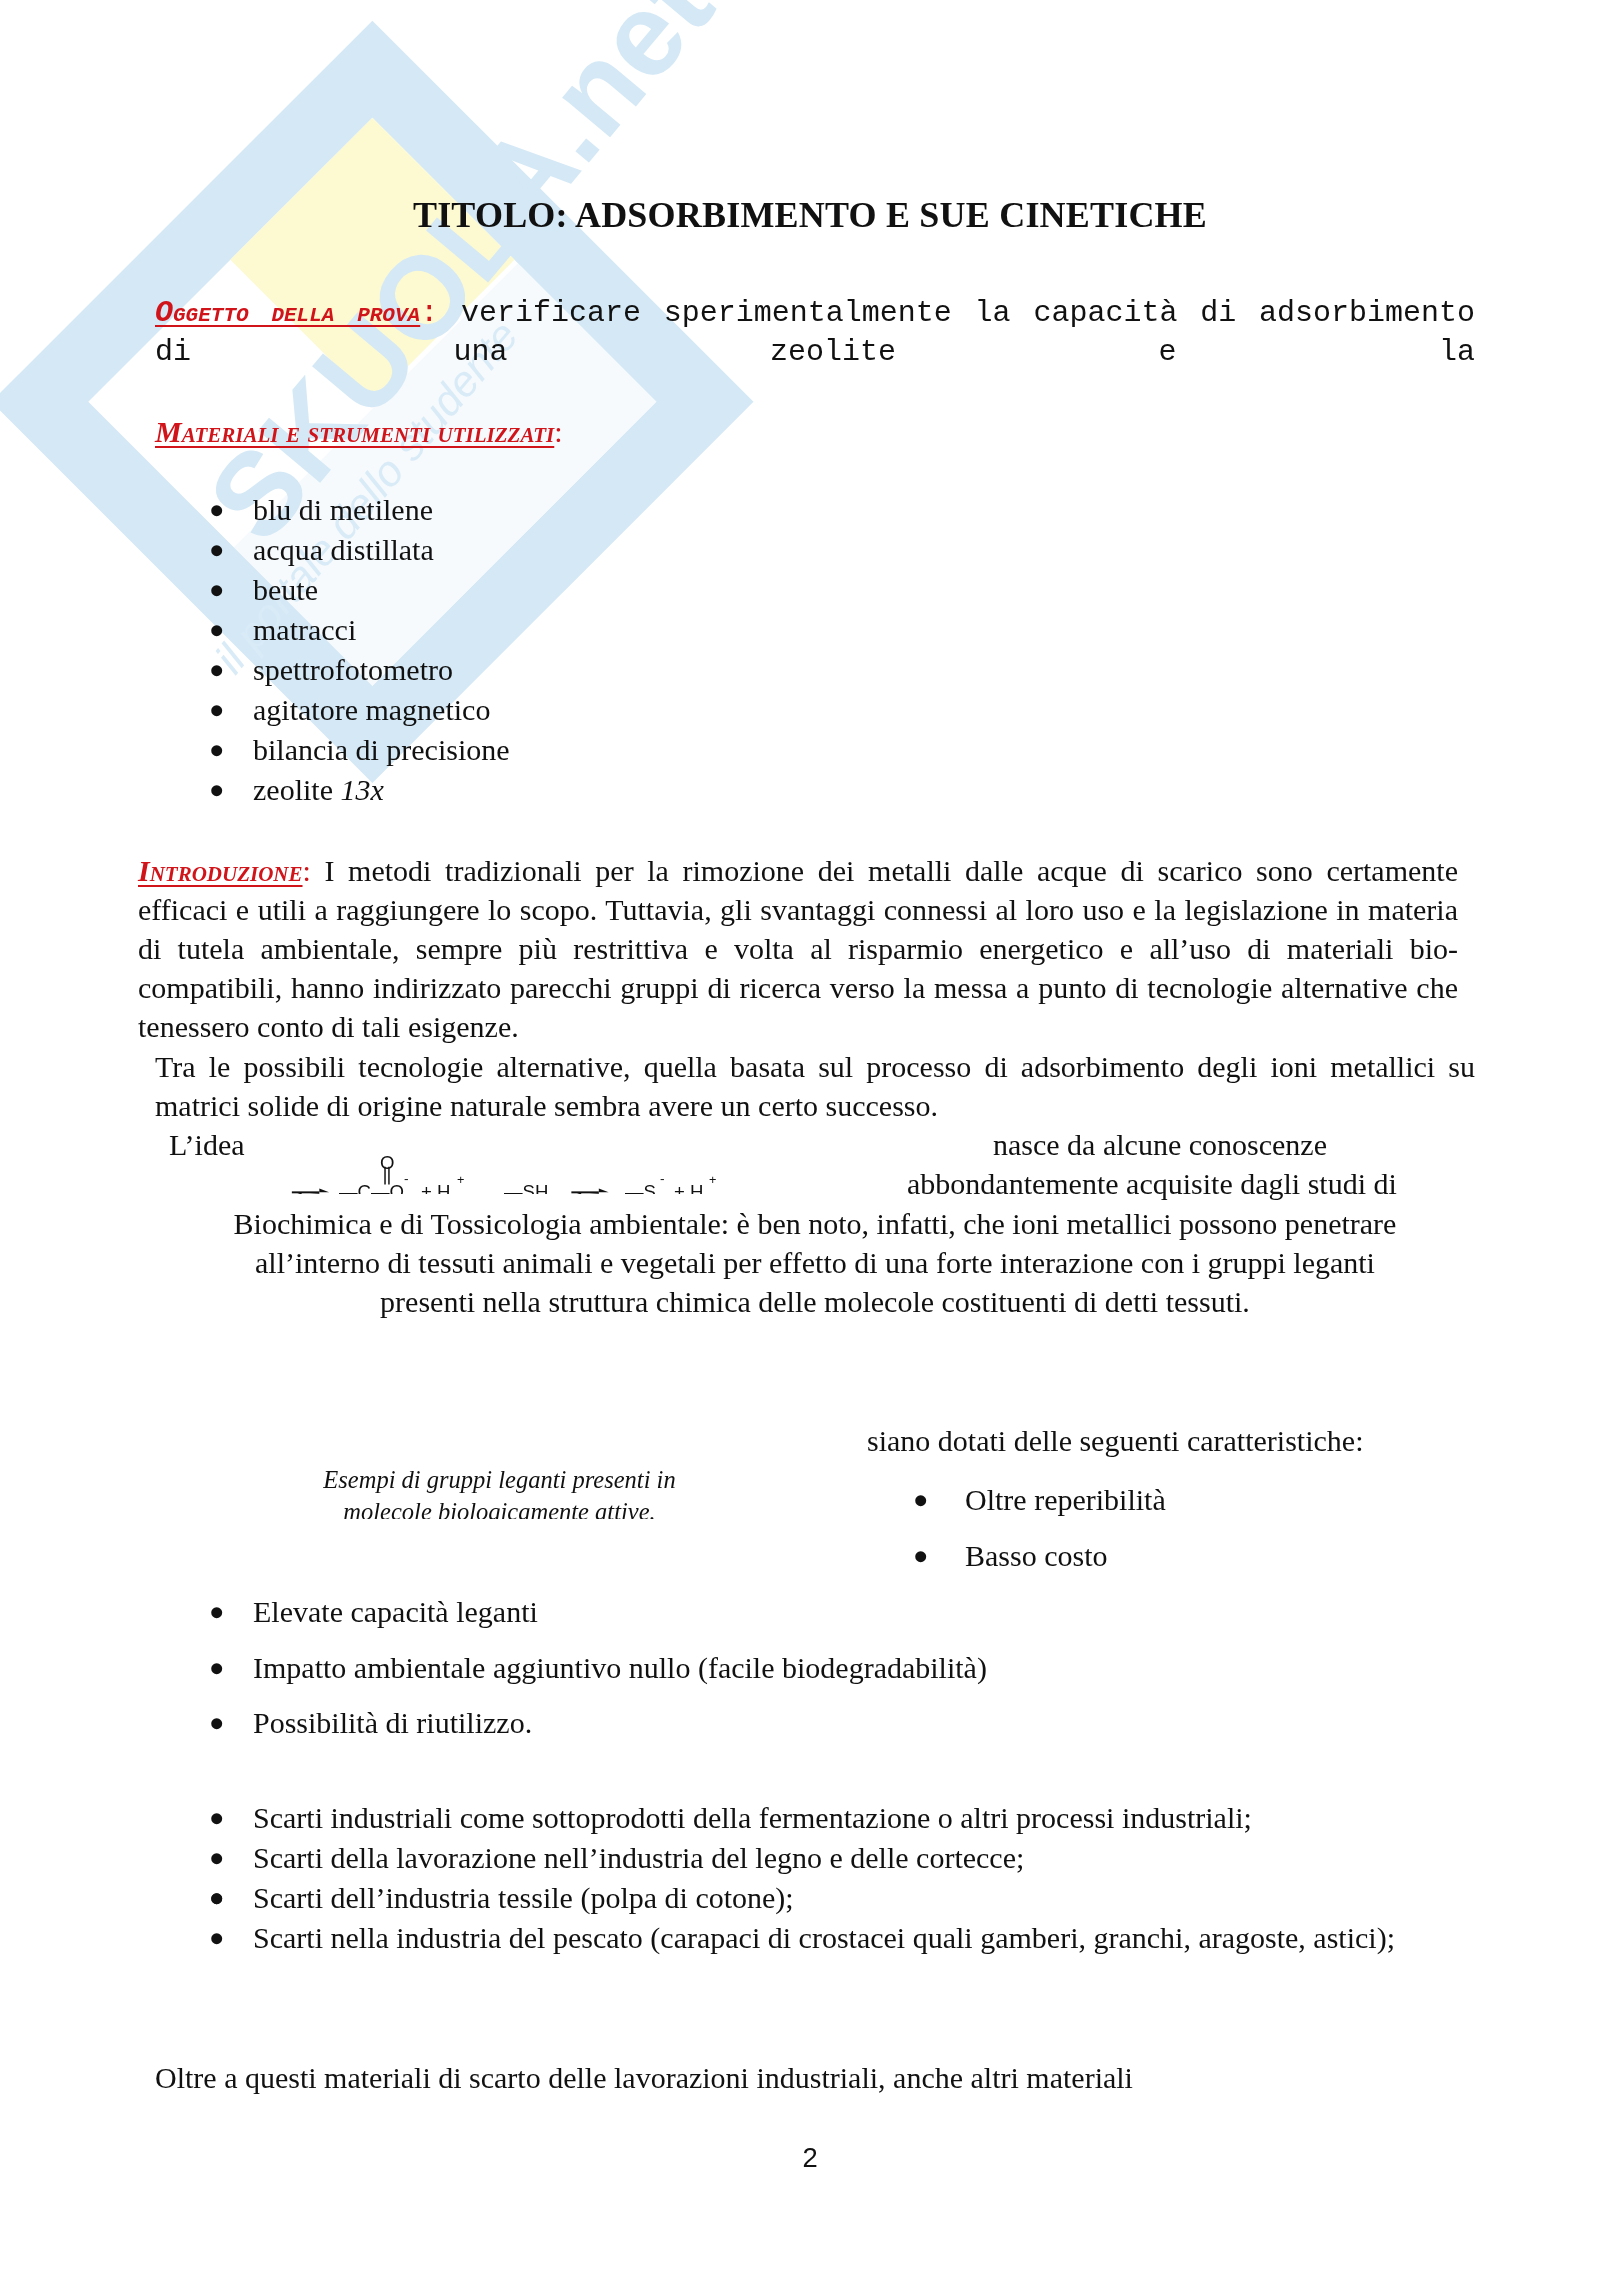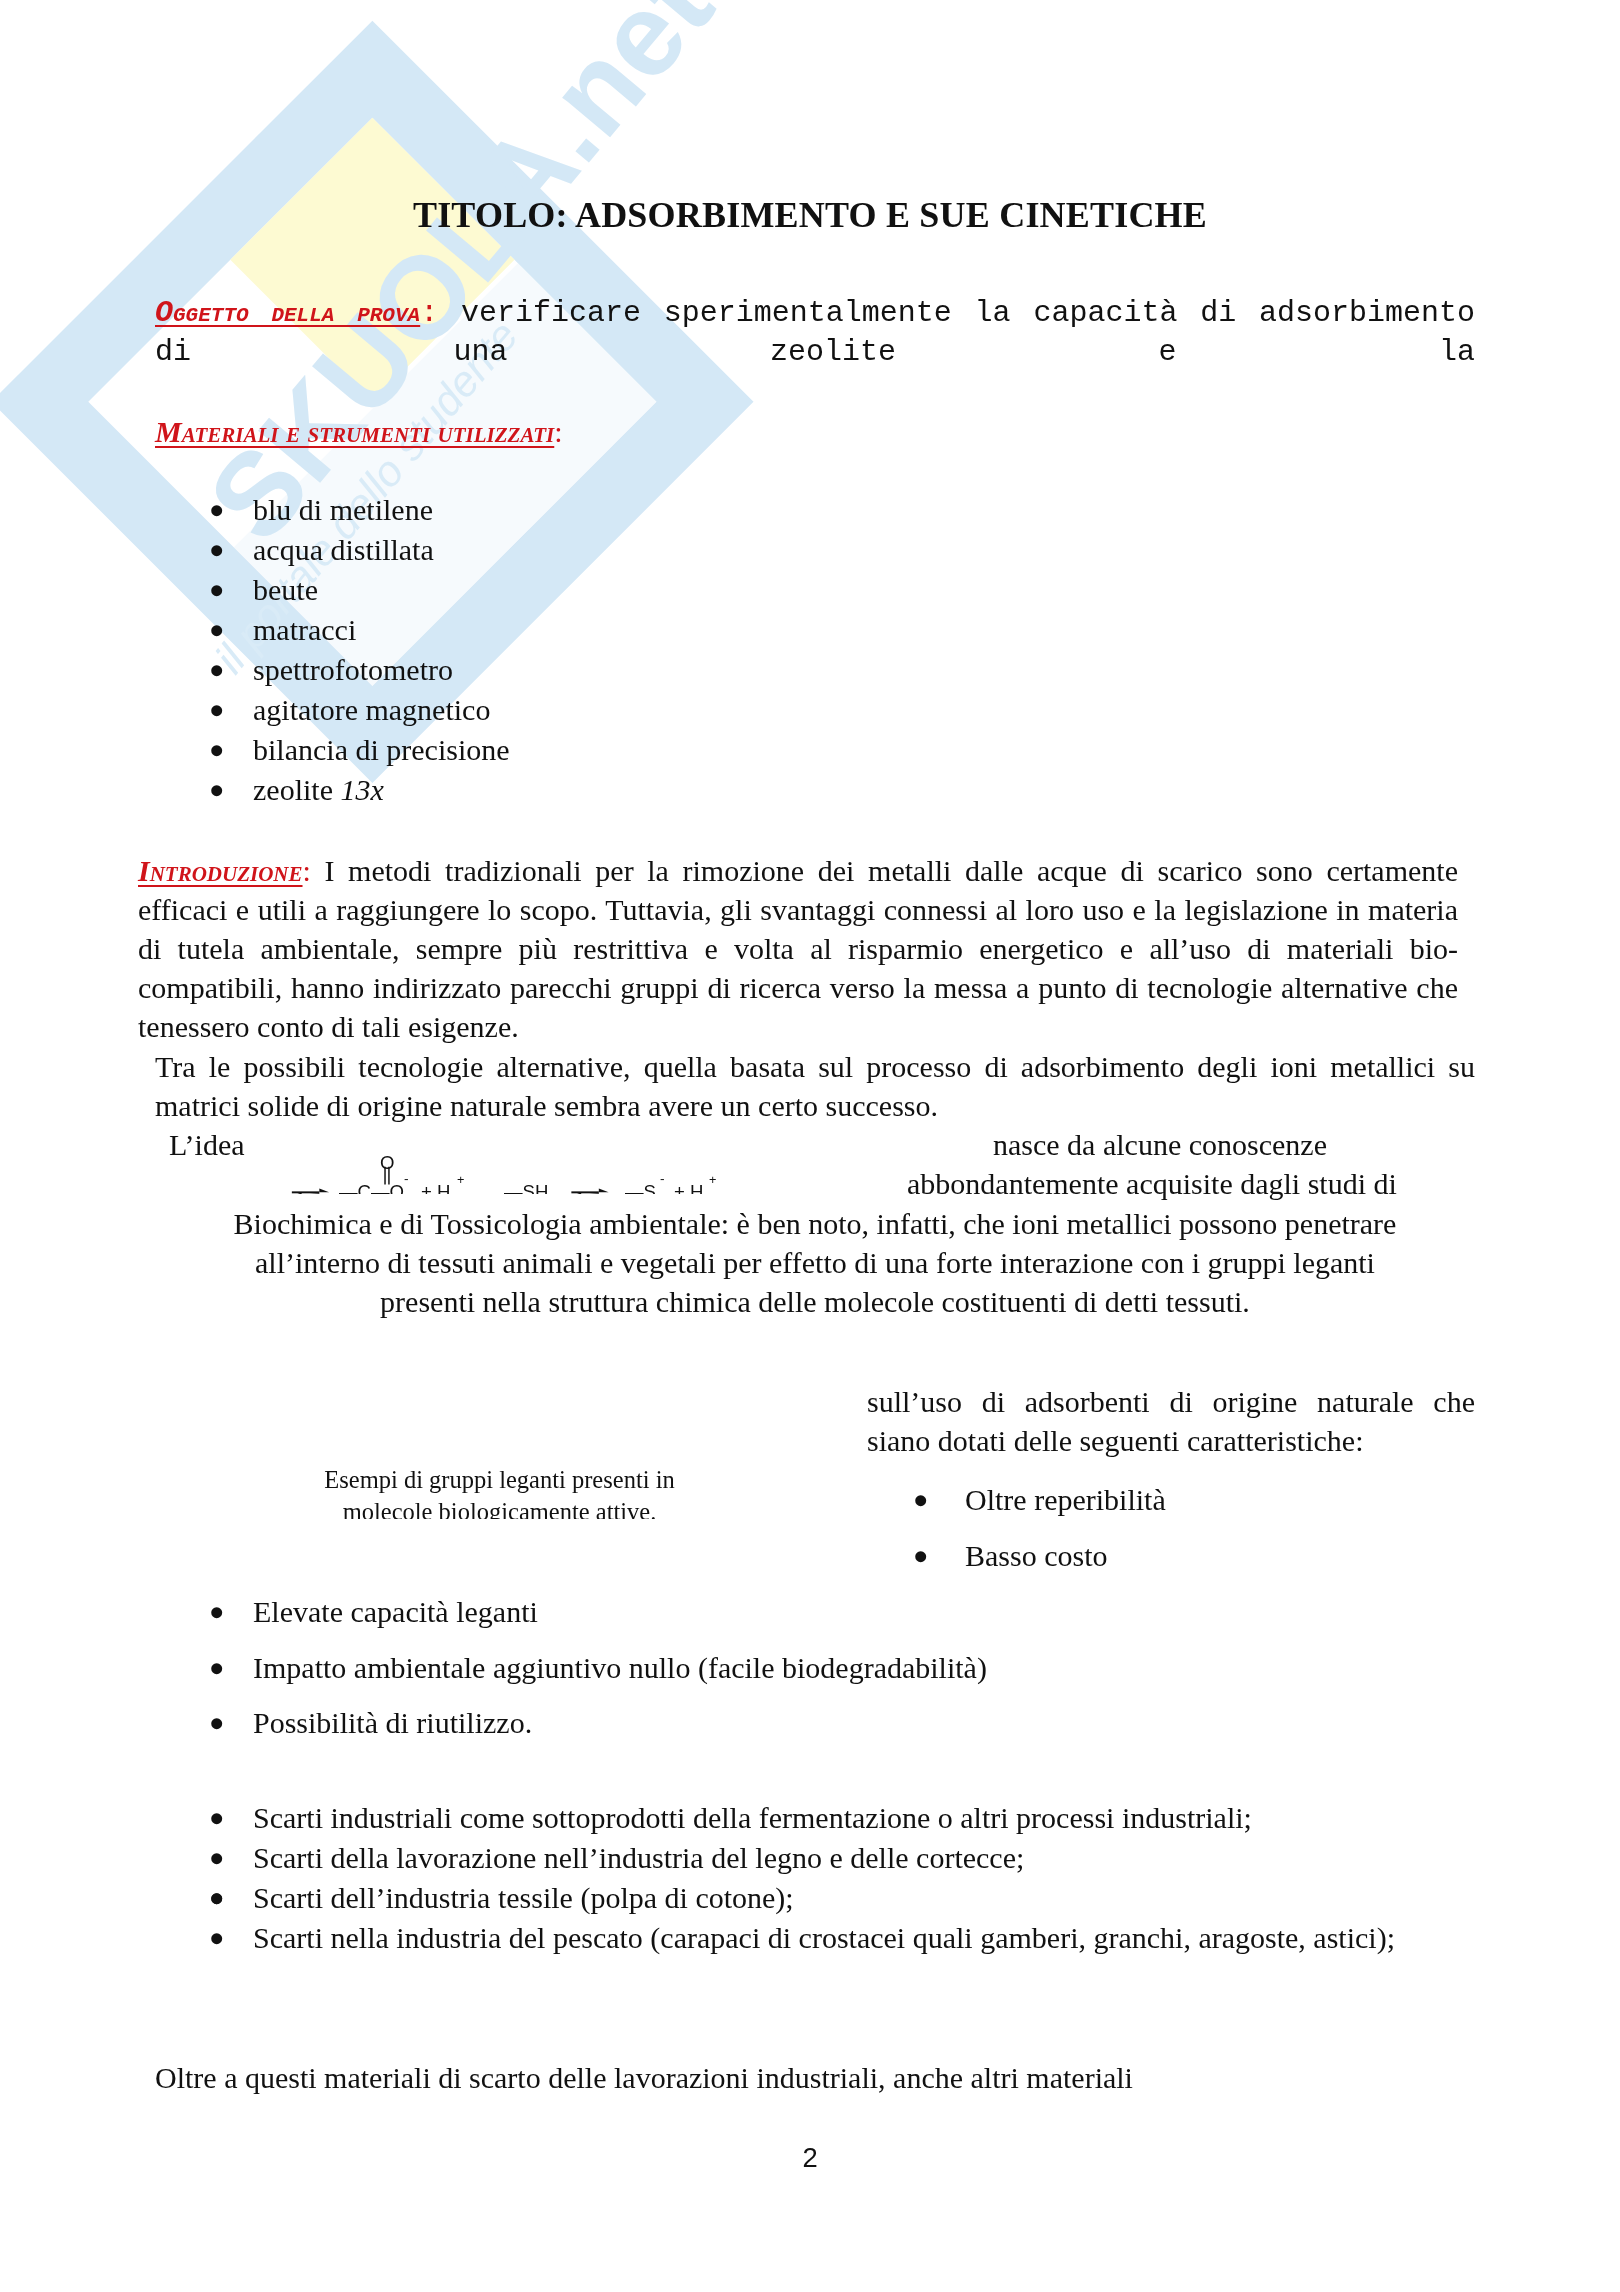--- a/index.html
+++ b/index.html
@@ -12,21 +12,21 @@
   .title { left:0; width:1620px; top:194px; text-align:center; font-weight:bold; font-size:36px; letter-spacing:0.2px; }
   .para { font-size:30px; line-height:39px; text-align:justify; }
   .heading-red { color:#d0141a; font-weight:bold; font-style:italic; font-variant:small-caps;
                  text-decoration:underline; text-decoration-thickness:2px; text-underline-offset:3.9px; }
   .colon-red { color:#d0141a; }
   ul.blist { list-style:none; margin:0; padding:0; }
   ul.blist li { position:relative; font-size:30px; line-height:40px; padding-left:98px; }
   ul.blist li .dot { position:absolute; left:54px; top:0; font-size:25.5px; }
   .ital { font-style:italic; }
   .center { text-align:center; }
-  .caption { font-size:24.5px; line-height:32px; text-align:center; overflow:hidden; height:55px; }
+  .caption { font-size:24.5px; font-style:italic; line-height:32px; text-align:center; overflow:hidden; height:55px; }
   .chem { font-family:"Liberation Sans","DejaVu Sans",sans-serif; font-size:18.6px; color:#111; }
   .pnum { font-family:"Liberation Sans","DejaVu Sans",sans-serif; font-size:27.4px; text-align:center; left:0; width:1620px; top:2142px; }
 </style>
 </head>
 <body>
 
 <div class="page">
 
   <svg class="wm" viewBox="0 0 800 800" width="784" height="784">
     <g transform="rotate(45 380 410)">
@@ -101,21 +101,20 @@
     <span class="abs chem" style="left:390px; top:25.5px;">+ H</span>
     <span class="abs chem" style="left:425px; top:17.6px; font-size:12.7px;">+</span>
   </div>
 
   <div class="abs para center" style="left:155px; top:1204px; width:1320px; text-align:center;">
     <div>Biochimica e di Tossicologia ambientale: è ben noto, infatti, che ioni metallici possono penetrare</div>
     <div>all’interno di tessuti animali e vegetali per effetto di una forte interazione con i gruppi leganti</div>
     <div>presenti nella struttura chimica delle molecole costituenti di detti tessuti.</div>
   </div>
 
-  <div class="abs para" style="left:867px; top:1382px; width:608px; text-align:justify; text-align-last:justify;">sull’uso di adsorbenti di origine naturale che</div>
   <div class="abs para" style="left:867px; top:1421px;">siano dotati delle seguenti caratteristiche:</div>
 
   <div class="abs caption" style="left:284px; top:1464px; width:431px;">
     <div>Esempi di gruppi leganti presenti in</div>
     <div>molecole biologicamente attive.</div>
   </div>
 
   <ul class="abs blist" style="left:867px; top:1480px; width:588px;">
     <li style="padding-left:98px; margin-bottom:15.7px;"><span class="dot" style="left:46px;">●</span><span>Oltre reperibilità</span></li>
     <li style="padding-left:98px;"><span class="dot" style="left:46px;">●</span><span>Basso costo</span></li>

